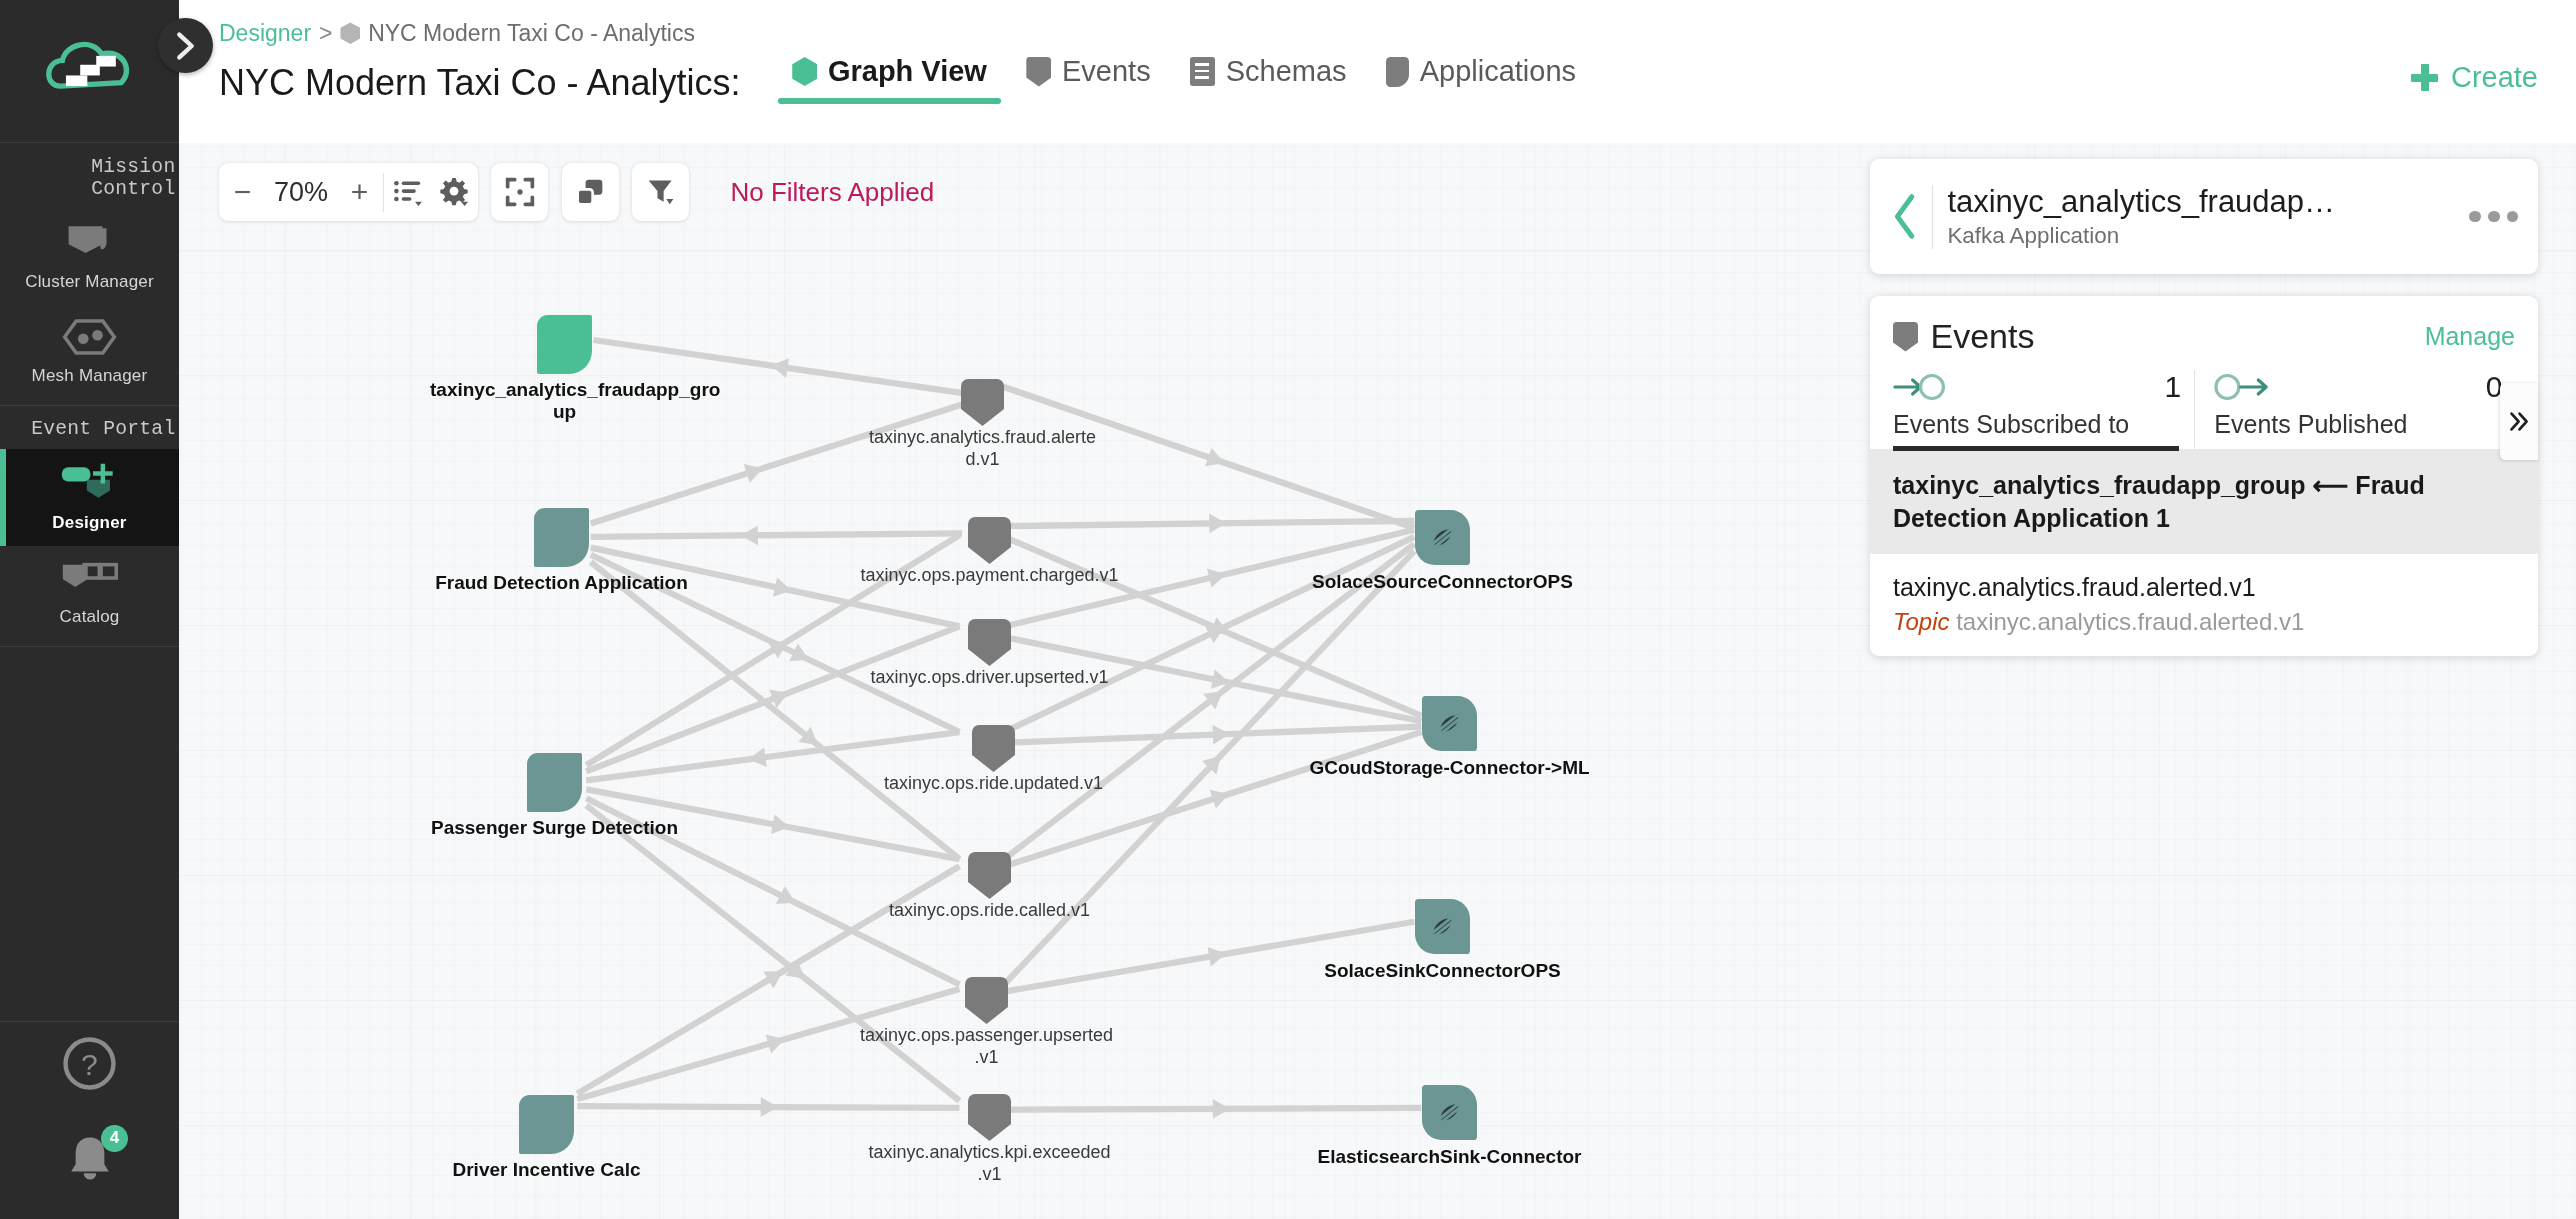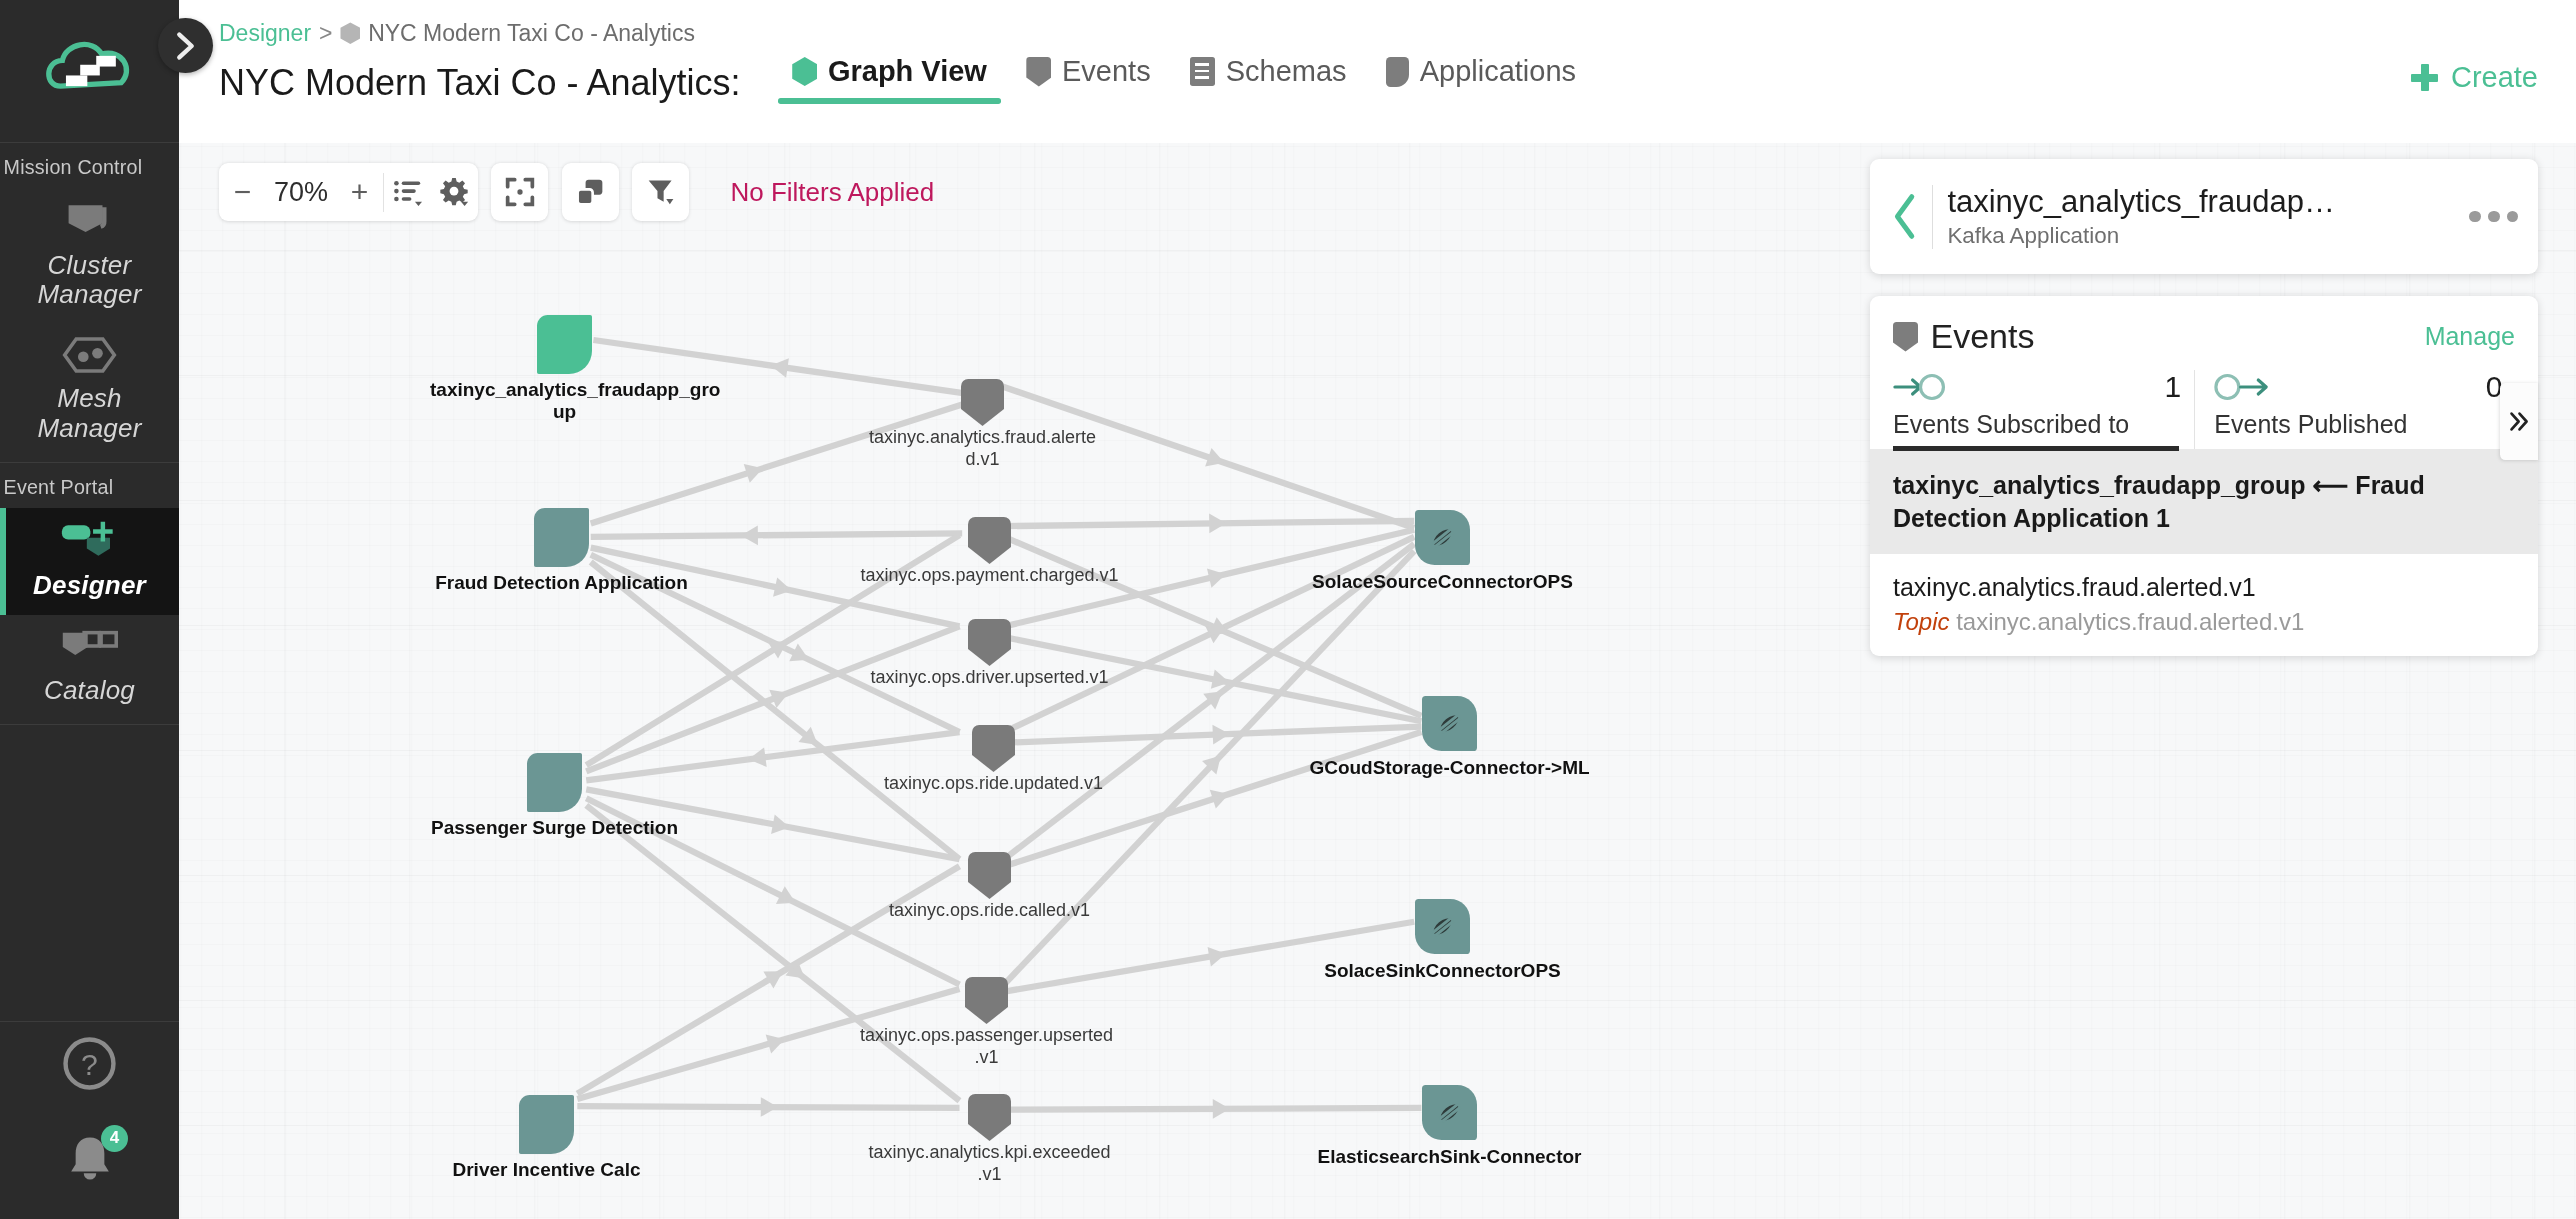--- a/index.html
+++ b/index.html
@@ -17,30 +17,30 @@
     background: #2b2b2b;
     display: flex; flex-direction: column;
     z-index: 40;
   }
   .logo-zone {
     height: 143px; display: flex; align-items: center; justify-content: center;
     border-bottom: 0.9px solid #3c3c3c; position: relative;
   }
   .sb-section { border-bottom: 0.9px solid #3c3c3c; padding-bottom: 5.4px; }
   .sb-heading {
-    color: #c9c9c9; font-size: 19.7px; text-align: left;
-    padding: 12.5px 3.6px 9px; letter-spacing: 0.2px;
+    color: #c9c9c9; font-size: 19.7px; text-align: right;
+    padding: 12.5px 3.6px 9px; letter-spacing: 0.2px; font-family: Liberation Mono, monospace;
   }
   .sb-item {
     display: flex; flex-direction: column; align-items: center;
     padding: 12.5px 3.6px 14.3px; cursor: pointer; position: relative;
   }
   .sb-item .sb-label {
-    color: #d6d6d6; font-size: 26px; text-align: center; line-height: 1.12;
-    margin-top: 7.2px; letter-spacing: 0.2px; font-style: italic;
+    color: #d6d6d6; font-size: 17px; text-align: center; line-height: 1.12;
+    margin-top: 7.2px; letter-spacing: 0.2px;
   }
   .sb-item.active { background: #141414; }
   .sb-item.active::before {
     content: ""; position: absolute; left: 0; top: 0; bottom: 0;
     width: 6.3px; background: #4bbf94;
   }
   .sb-item.active .sb-label { color: #fff; font-weight: bold; }
   .sb-bottom {
     margin-top: auto; padding-top: 14.3px; border-top: 0.9px solid #3c3c3c;
     display: flex; flex-direction: column; align-items: center; gap: 38px;

